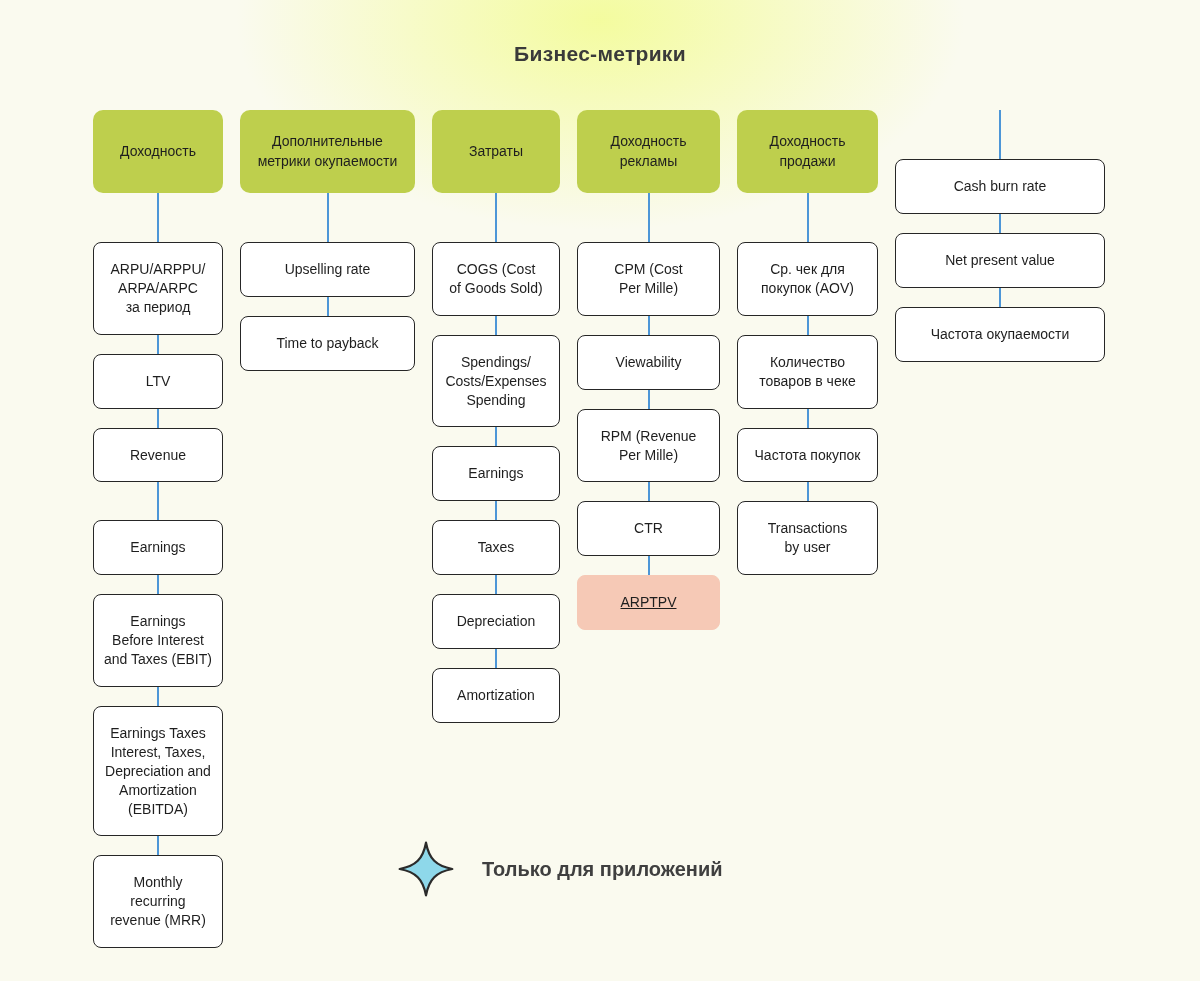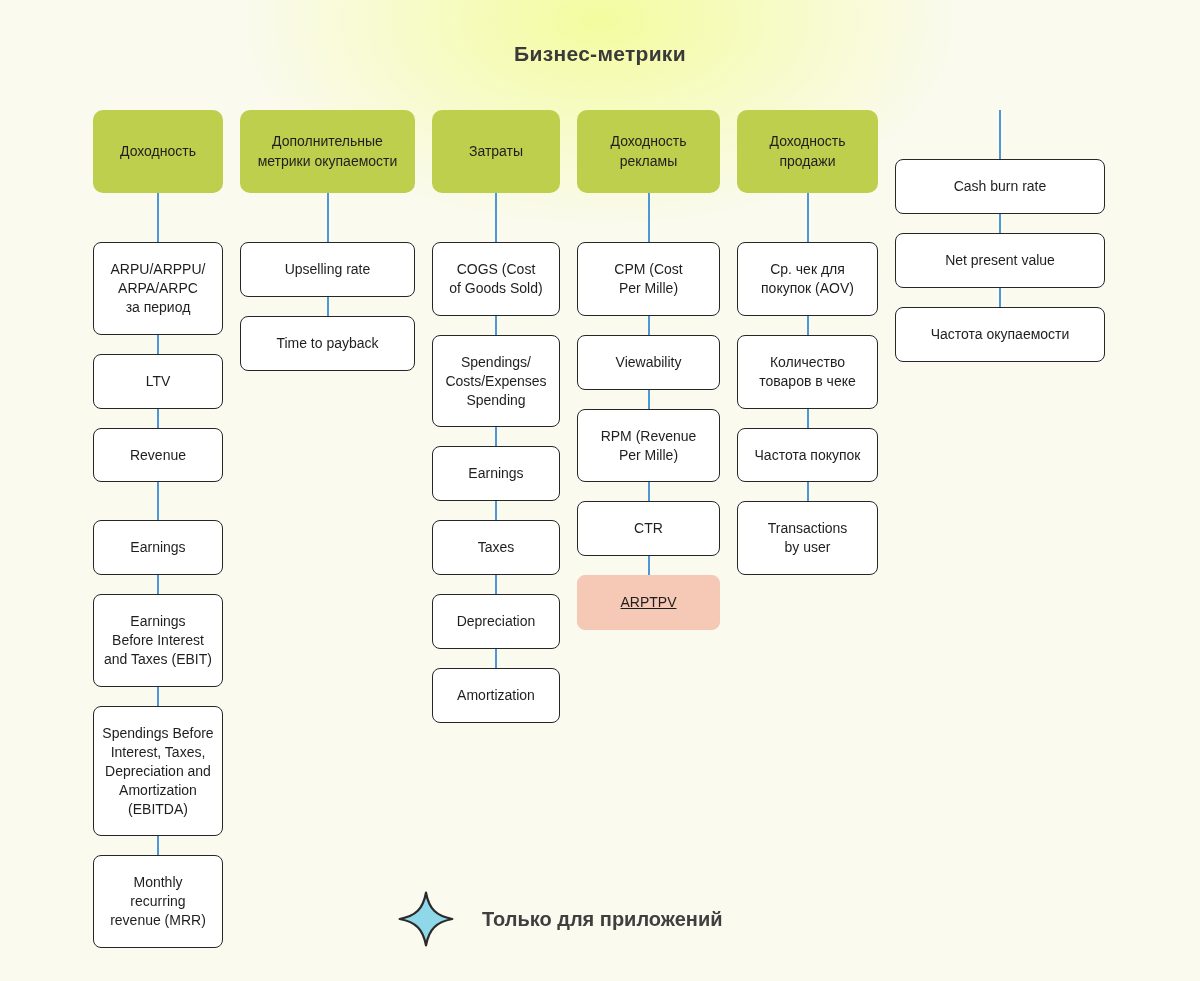--- a/index.html
+++ b/index.html
@@ -78,21 +78,21 @@
   }
   .conn{
     width:2px;
     height:19px;
     background:#4d96d7;
   }
   .conn.first{height:49px}
   .legend{
     position:absolute;
     left:398px;
-    top:886px;
+    top:836px;
     display:flex;
     align-items:center;
     gap:66px;
   }
   .legend-item{
     display:flex;
     align-items:center;
     gap:28px;
   }
   .legend-item span{
@@ -122,21 +122,21 @@
       <div class="conn"></div>
       <div class="box">Revenue</div>
       <div class="conn"></div>
       <div class="conn"></div>
       <div class="box">Earnings</div>
       <div class="conn"></div>
       <div class="box">Earnings
 Before Interest
 and Taxes (EBIT)</div>
       <div class="conn"></div>
-      <div class="box">Spendings Before
+      <div class="box">Earnings Taxes
 Interest, Taxes,
 Depreciation and
 Amortization
 (EBITDA)</div>
       <div class="conn"></div>
       <div class="box">Monthly
 recurring
 revenue (MRR)</div>
     </div>
 

